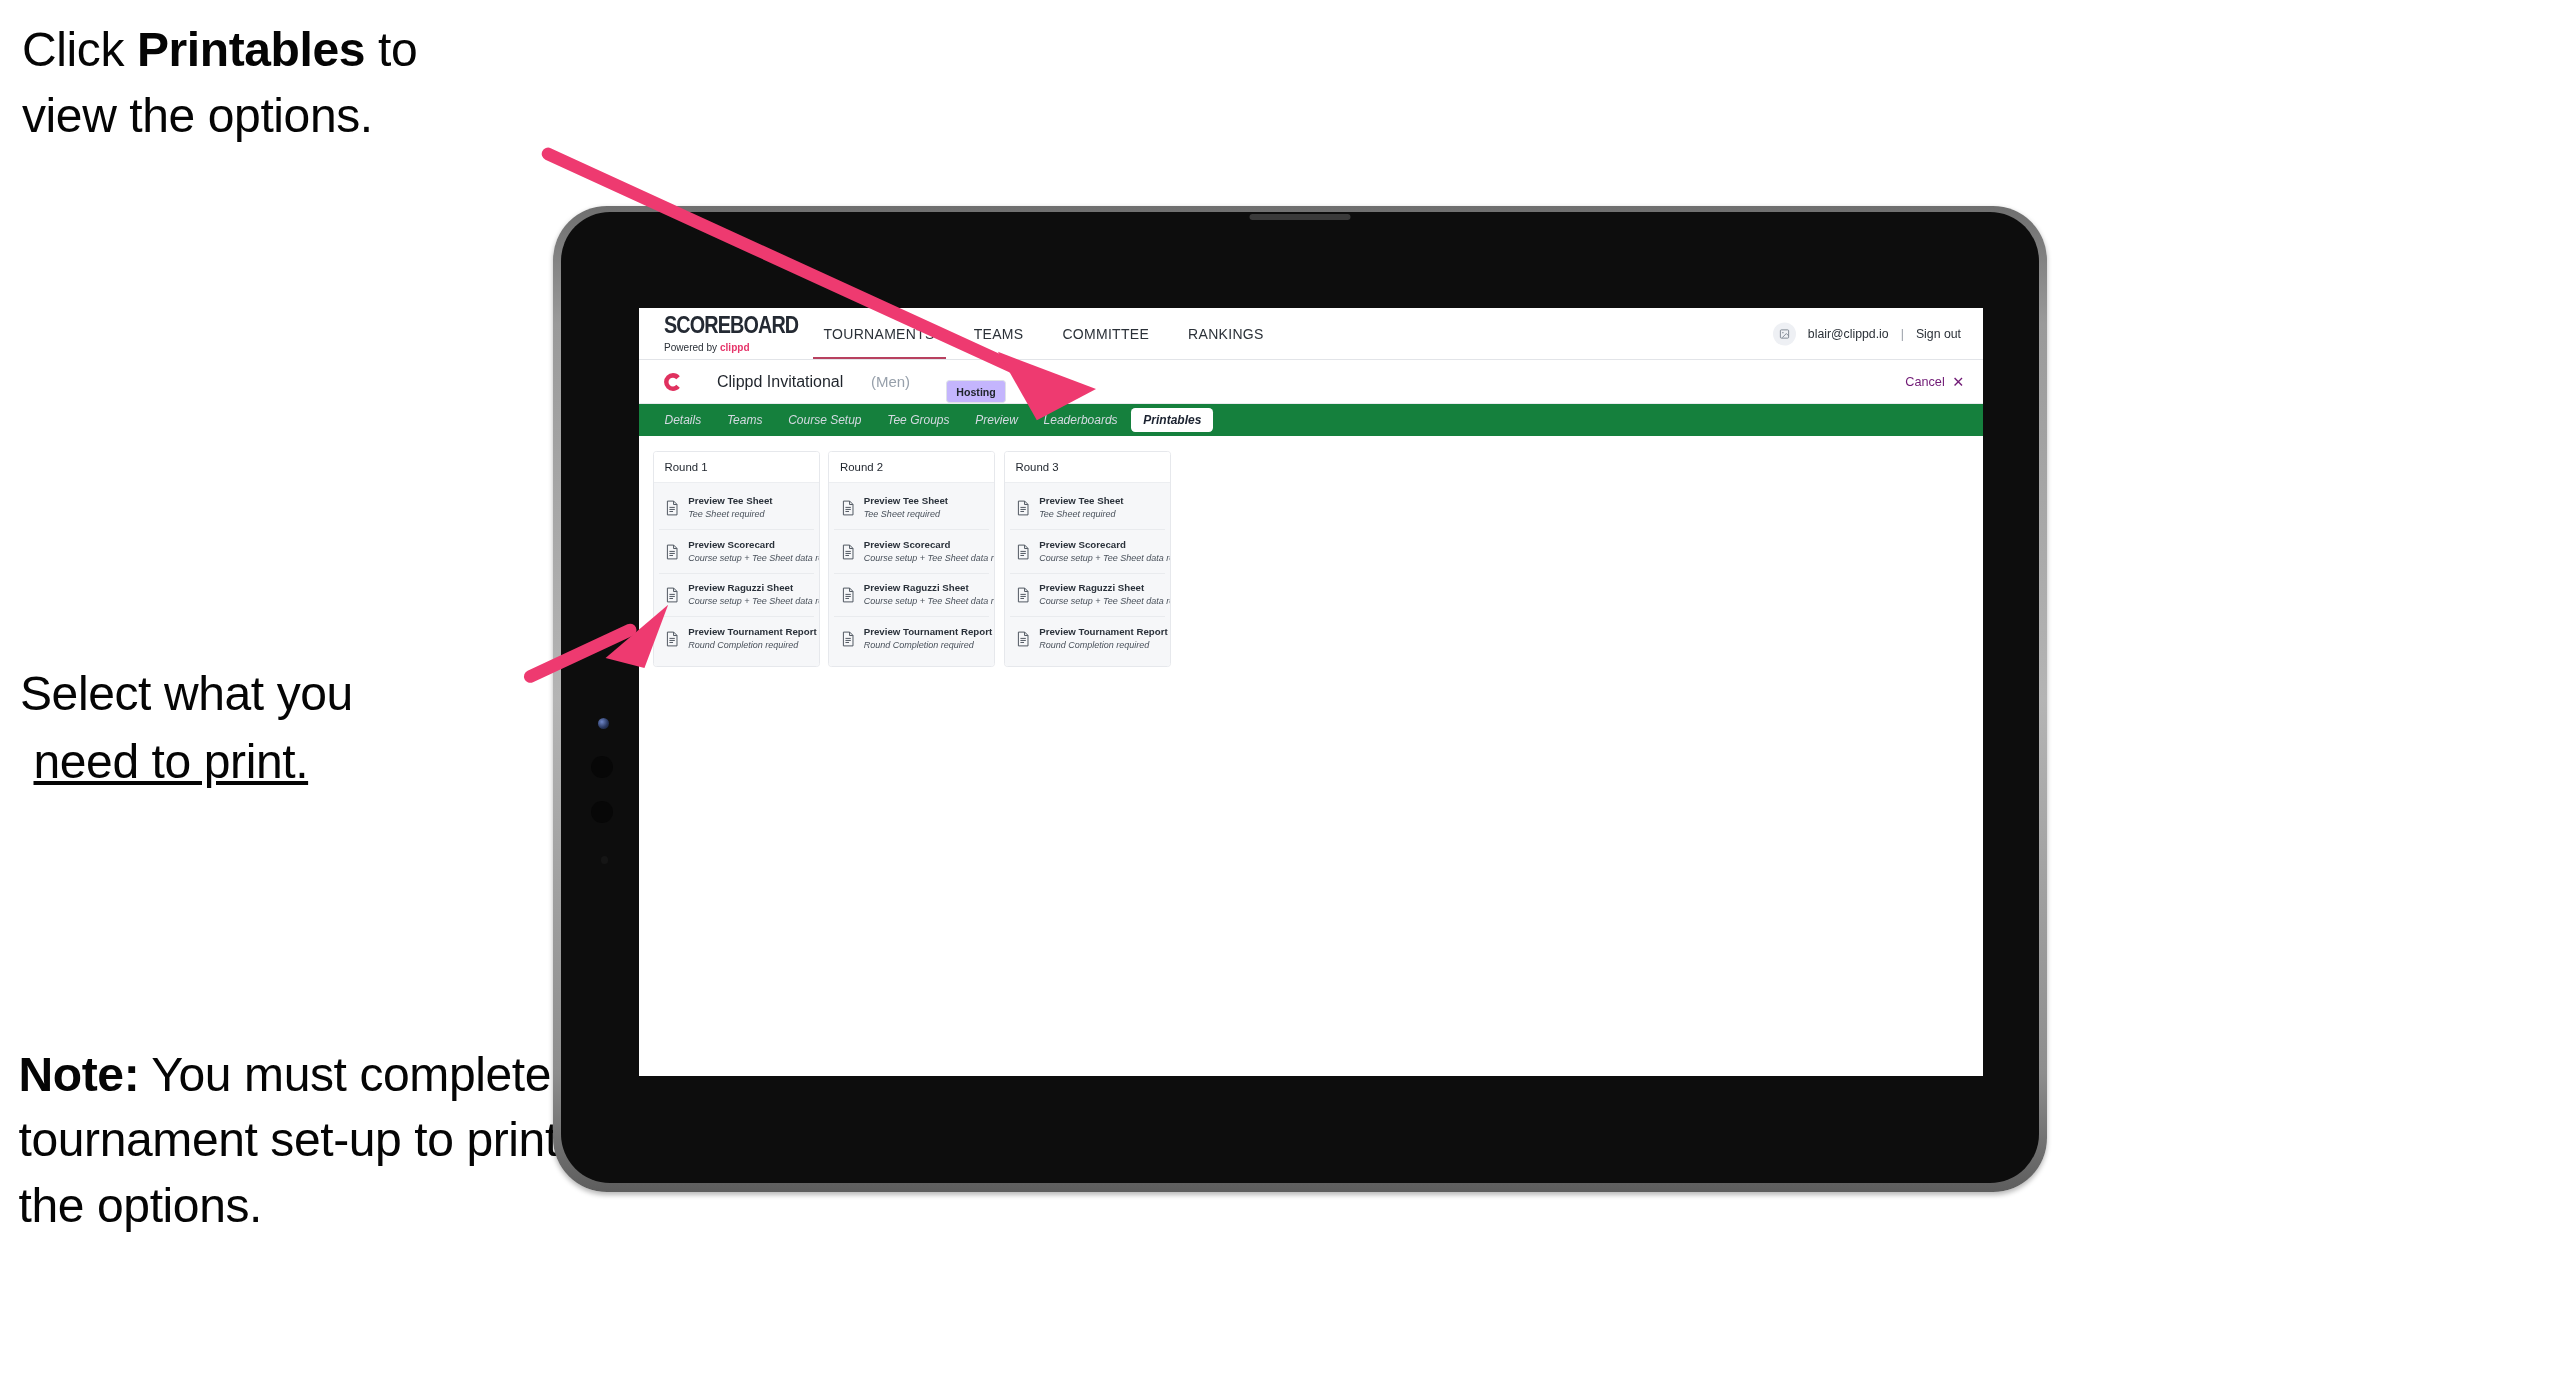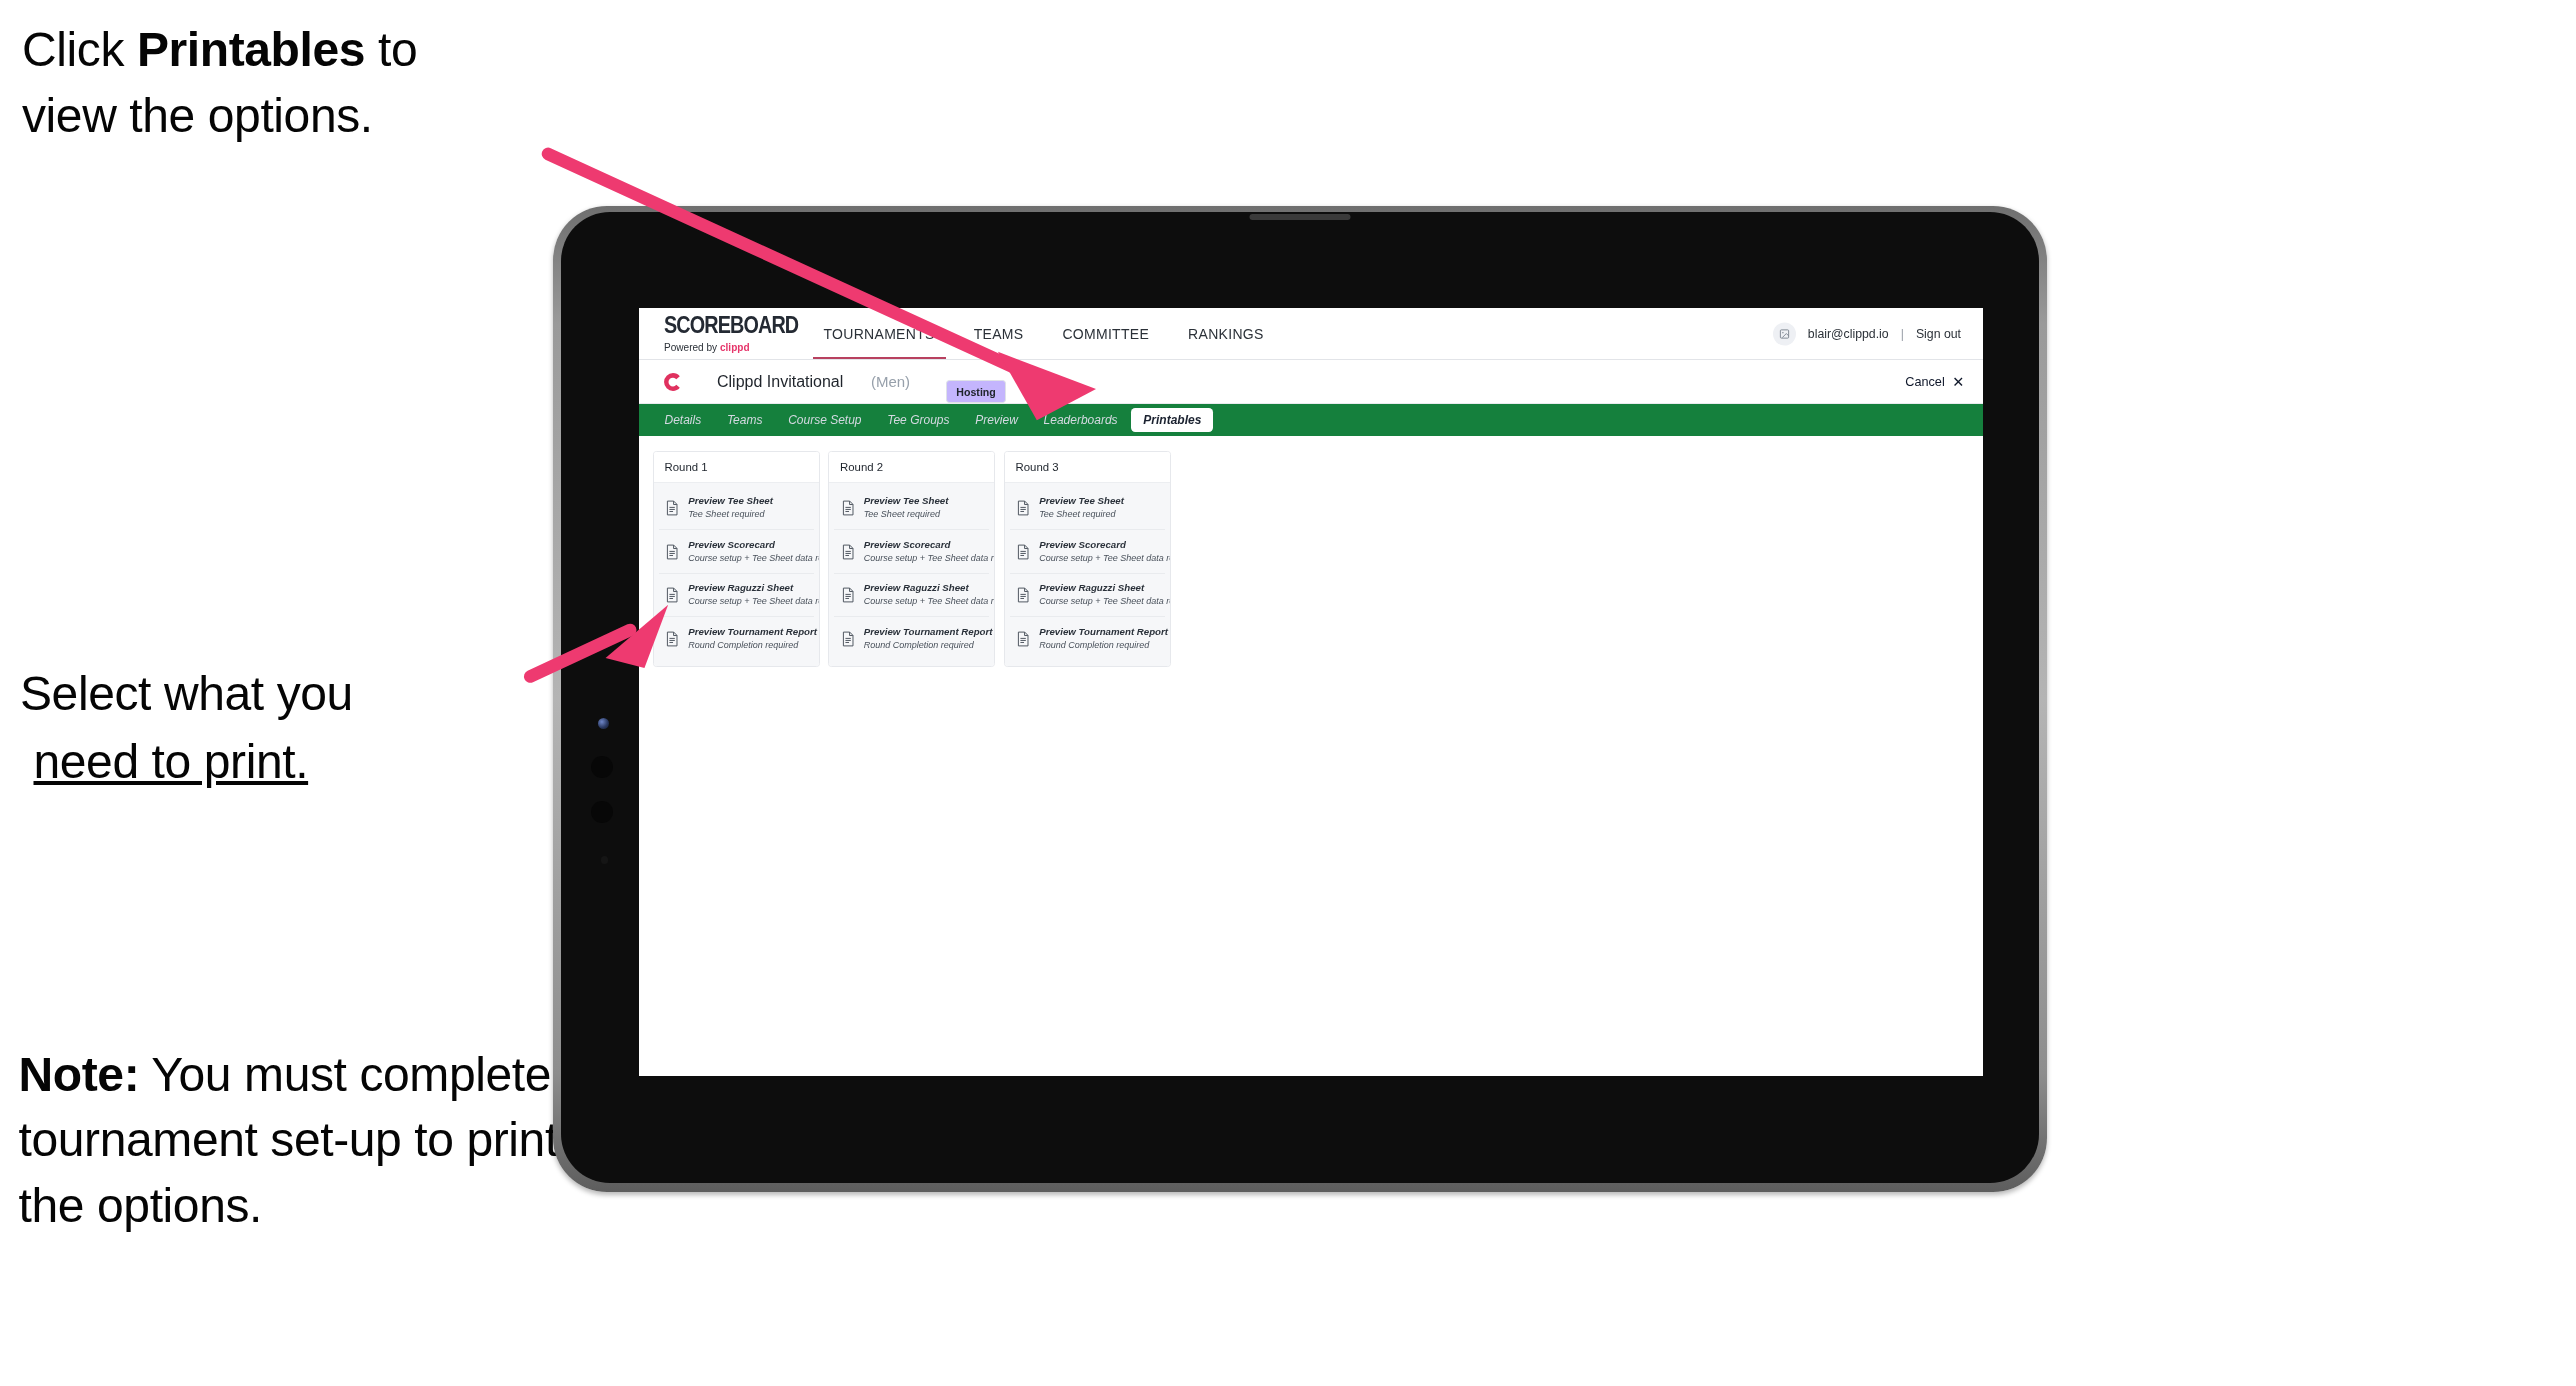--- a/index.html
+++ b/index.html
@@ -131,21 +131,21 @@
   #tour-name { margin-left: 12px; font-size: 16px; color:#1f242b; font-weight: 400; }
   #tour-gender { margin-left: 7.6px; font-size: 15px; color:#97a0ab; }
   #tour-status {
     margin-left: 16px; padding: 4.2px 9.3px;
     border: 0.8px solid #dfe2e7; border-radius: 3.4px;
     font-size: 10.6px; font-weight: 700; color:#20252c; background:#c4b5fd;margin-top:20px;
   }
   #cancel-btn {
     position:absolute; right: 18.6px; top: 50%; transform: translateY(-50%);
     display:flex; align-items:center; gap: 7.6px;
-    font-size: 12.7px; color:#0f172a; cursor:pointer;
+    font-size: 12.7px; color:#701a75; cursor:pointer;
   }
   #cancel-btn .x { font-size: 14.4px; line-height: 1; font-weight: 400; }
 
   
   #subnav {
     height: 32px; background:#15803d;
     display:flex; align-items:center; padding-left: 13.5px; gap: 1.7px; font-style: italic;
   }
   .sub-tab {
     padding: 5px 12px; border-radius: 4.2px;
@@ -174,21 +174,21 @@
     display:flex; align-items:center; gap: 8.5px;
     background:#f6f7f9;
     border-bottom: 0.8px solid #e9ebee;
     padding: 8.5px 5px 8.5px 6.8px;
     cursor: pointer;
   }
   .print-item:last-child { border-bottom: none; }
   .doc-icon { flex: 0 0 auto; width: 14.4px; height: 16px; }
   .doc-icon svg { width: 14.4px; height: 16px; display:block; }
   .pi-text { min-width: 0; }
-  .pi-title { font-size: 9.7px; font-weight: 700; color:#2a313a; line-height: 1.25; white-space: nowrap; font-style: italic; }
+  .pi-title { font-size: 9.7px; font-weight: 700; color:#2a313a; line-height: 1.25; white-space: nowrap; }
   .pi-sub { font-size: 9px; font-style: italic; color:#49515b; line-height: 1.3; margin-top: 1.7px; white-space: nowrap; }
 
   
   #arrows { position:absolute; left:0; top:0; width:2576px; height:1386px; pointer-events:none; }
 </style>
 </head>
 <body>
 
 <div id="stage">
 

